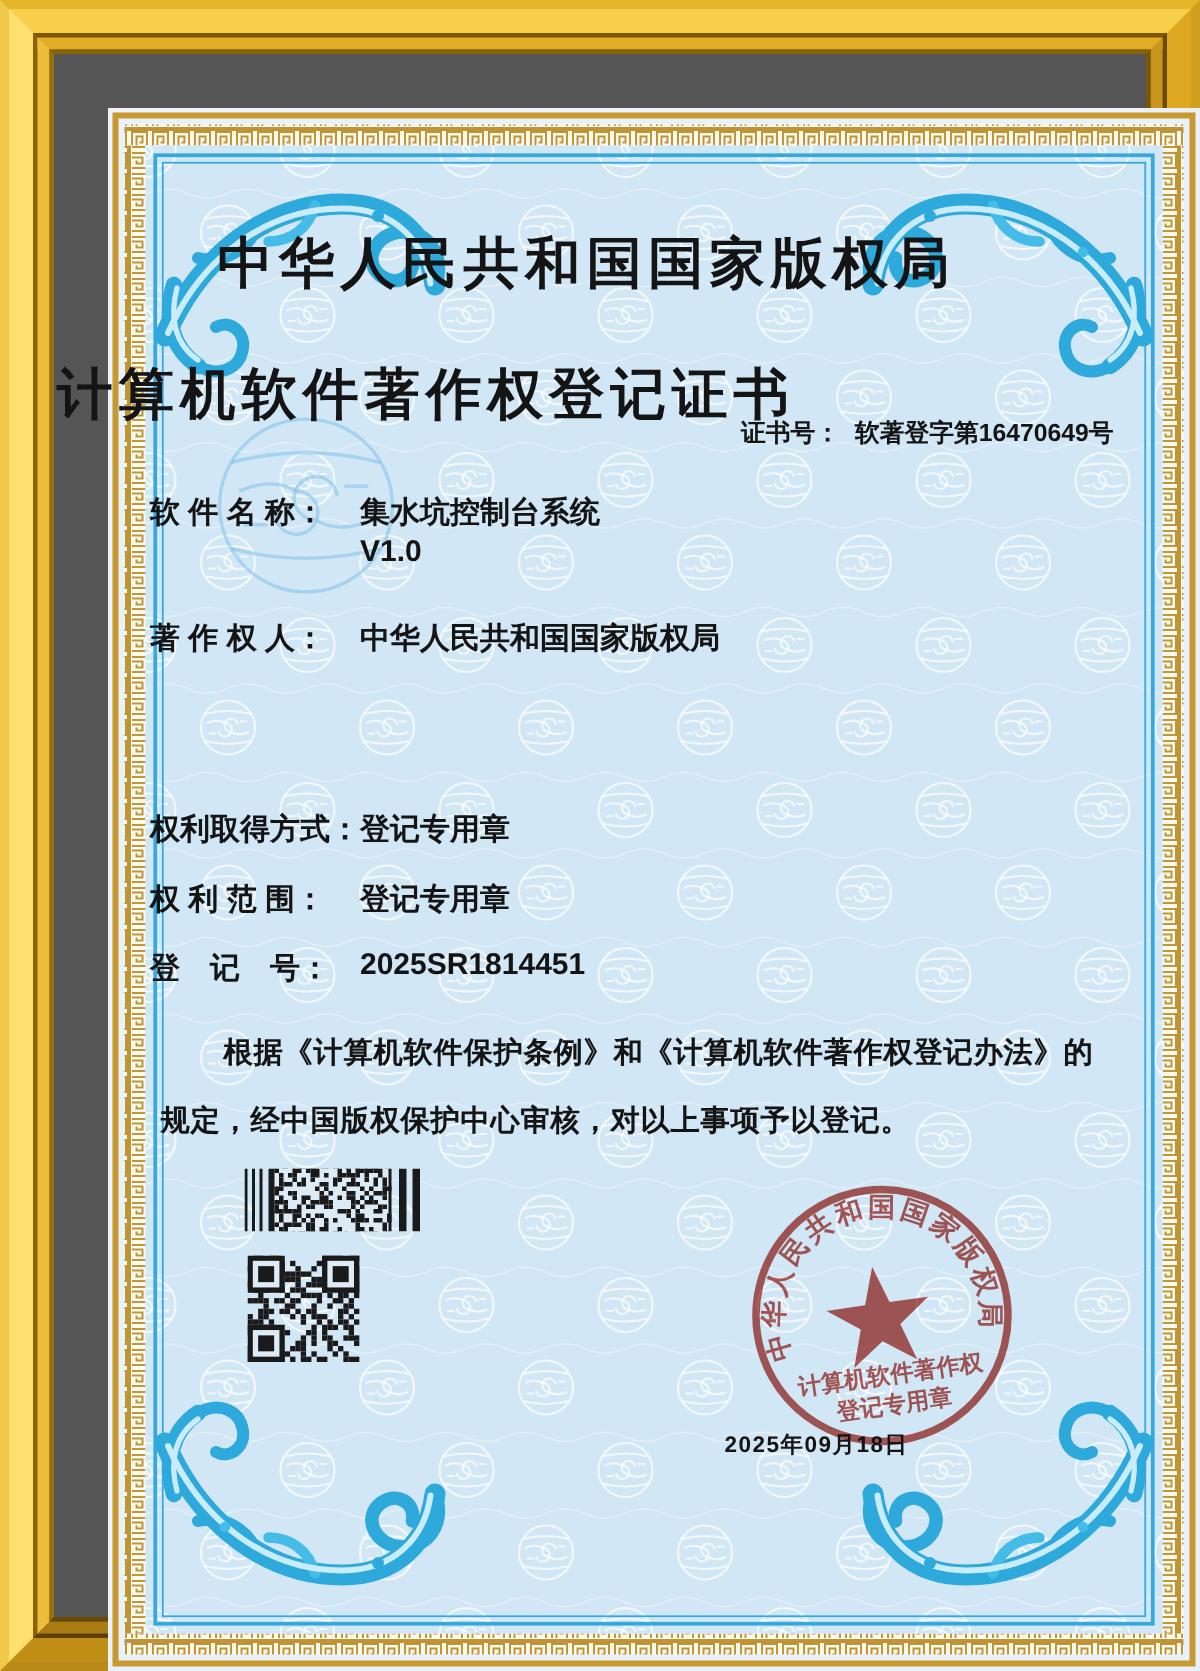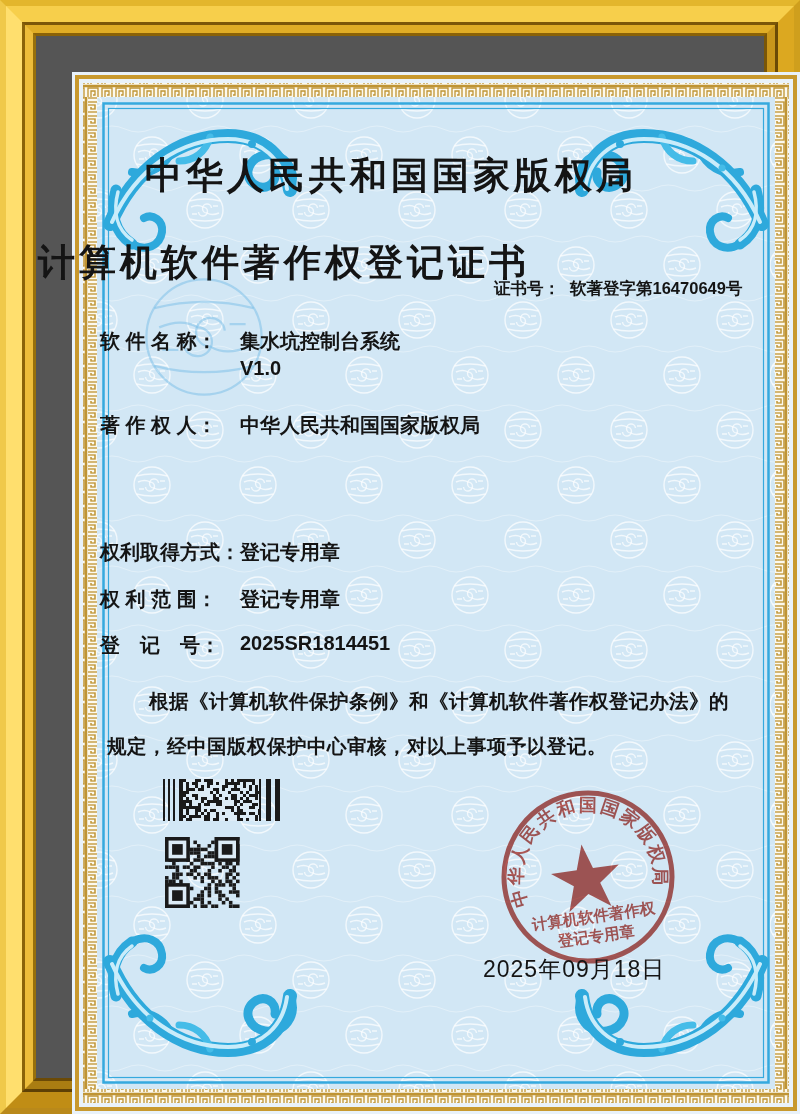--- a/index.html
+++ b/index.html
@@ -26,21 +26,21 @@
   .title1{left:38px;right:56px;top:151px;text-align:center;
           font-size:37px;font-weight:bold;letter-spacing:4px;}
   .title2{left:38px;right:56px;top:206px;
           font-size:37px;font-weight:bold;letter-spacing:4px;margin-top:32px;}
   .certno{left:494px;top:278px;font-size:16.5px;font-weight:bold;}
   .certno .v{margin-left:10px;}
   .row{font-size:20px;font-weight:bold;left:0;right:0;}
   .row .lbl{position:absolute;left:100px;white-space:pre;}
   .row .val{position:absolute;left:240px;white-space:pre;}
   .stmt{font-size:19.5px;font-weight:bold;letter-spacing:.5px;white-space:pre;}
-  .date{left:483px;top:954px;font-size:23px;font-weight:normal;letter-spacing:1px;}
+  .date{left:483px;top:954px;font-size:15px;font-weight:bold;letter-spacing:1px;}
   .sealwrap{left:483px;top:772px;opacity:.88;mix-blend-mode:multiply;}
 </style>
 </head>
 <body>
 
 <div class="page">
 
   <div class="f1">
    <div class="f2">
         <div class="f3">

